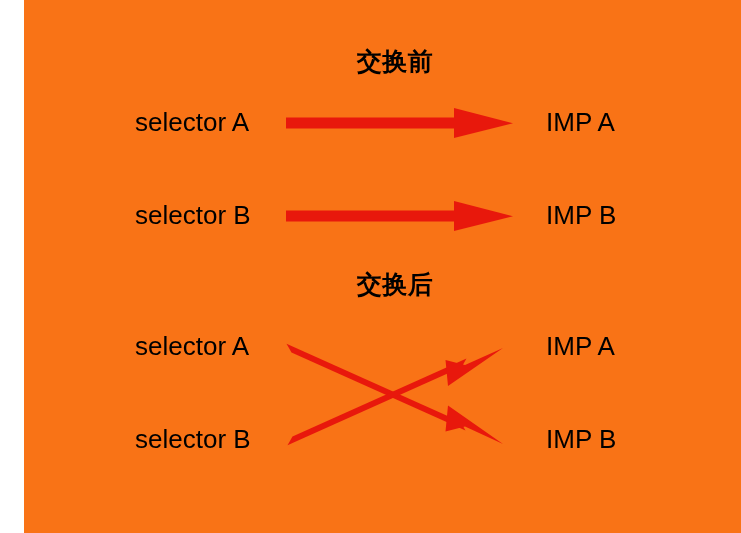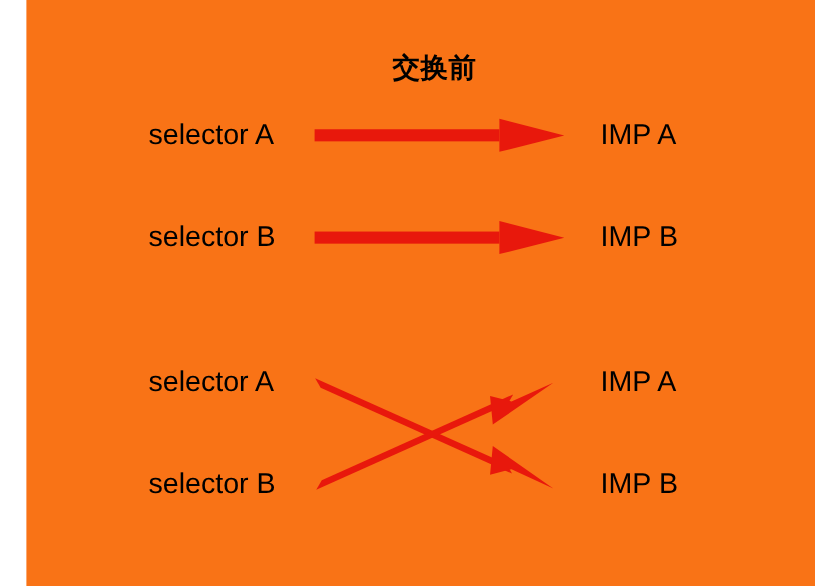--- a/index.html
+++ b/index.html
@@ -100,20 +100,21 @@
   <div class="section-title" id="title-before" style="color: rgb(0, 0, 0);">交换前</div>
 
   <div class="node-label left" id="before-sel-a" style="color: rgb(0, 0, 0);">selector A</div>
 
   <div class="node-label right" id="before-imp-a" style="color: rgb(0, 0, 0);">IMP A</div>
 
   <div class="node-label left" id="before-sel-b" style="color: rgb(0, 0, 0);">selector B</div>
 
   <div class="node-label right" id="before-imp-b" style="color: rgb(0, 0, 0);">IMP B</div>
 
+  <div class="section-title" id="title-after" style="color: rgb(0, 0, 0);">交换后</div>
 
   <div class="node-label left" id="after-sel-a" style="color: rgb(0, 0, 0);">selector A</div>
 
   <div class="node-label right" id="after-imp-a" style="color: rgb(0, 0, 0);">IMP A</div>
 
   <div class="node-label left" id="after-sel-b" style="color: rgb(0, 0, 0);">selector B</div>
 
   <div class="node-label right" id="after-imp-b" style="color: rgb(0, 0, 0);">IMP B</div>
 
 </div>

